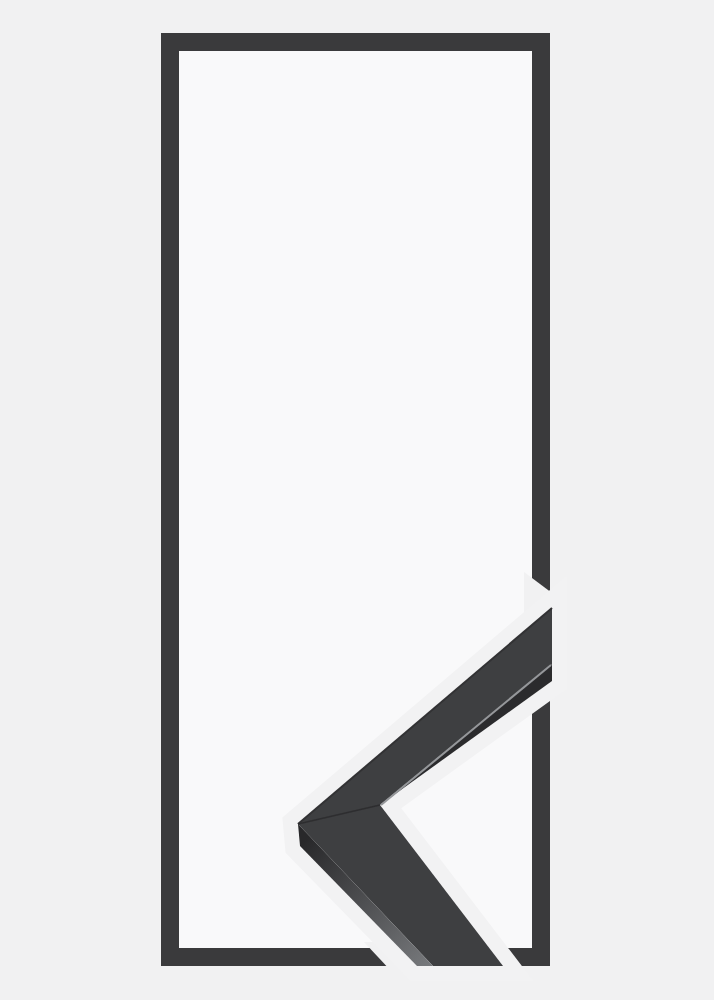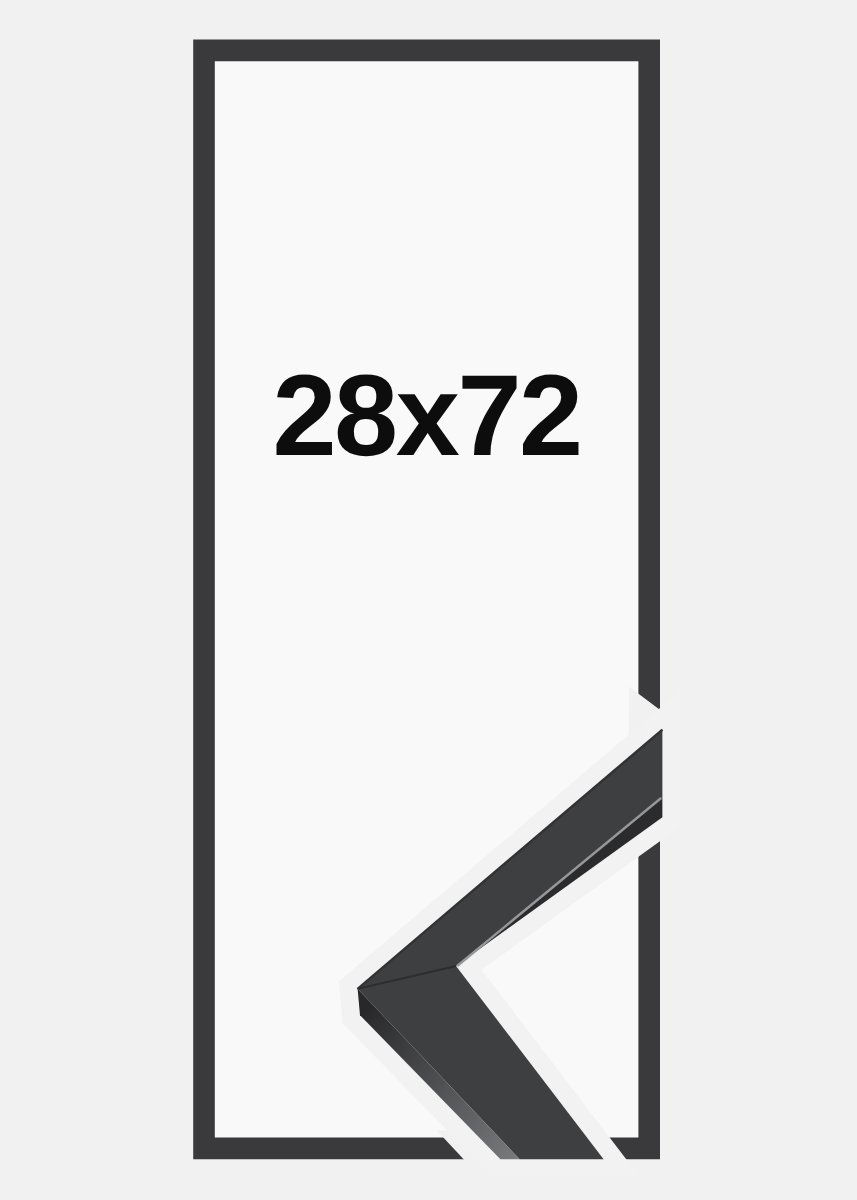--- a/index.html
+++ b/index.html
@@ -73,14 +73,13 @@
 
     <polygon points="380,805 298,824 433,966 503,966" fill="#3e3f41"></polygon>
 
     <polygon points="298,824 433,966 417,966 300,846" fill="url(#sideFaceGrad)"></polygon>
 
     <line x1="298" y1="824" x2="552" y2="608" stroke-width="2" stroke="#323234"></line>
 
     <line x1="298" y1="824" x2="380" y2="805" stroke-width="1.5" stroke="#2d2d2f"></line>
   </svg>
 
-  <div class="size-label">28x72</div>
 </div>
 
 </body></html>

